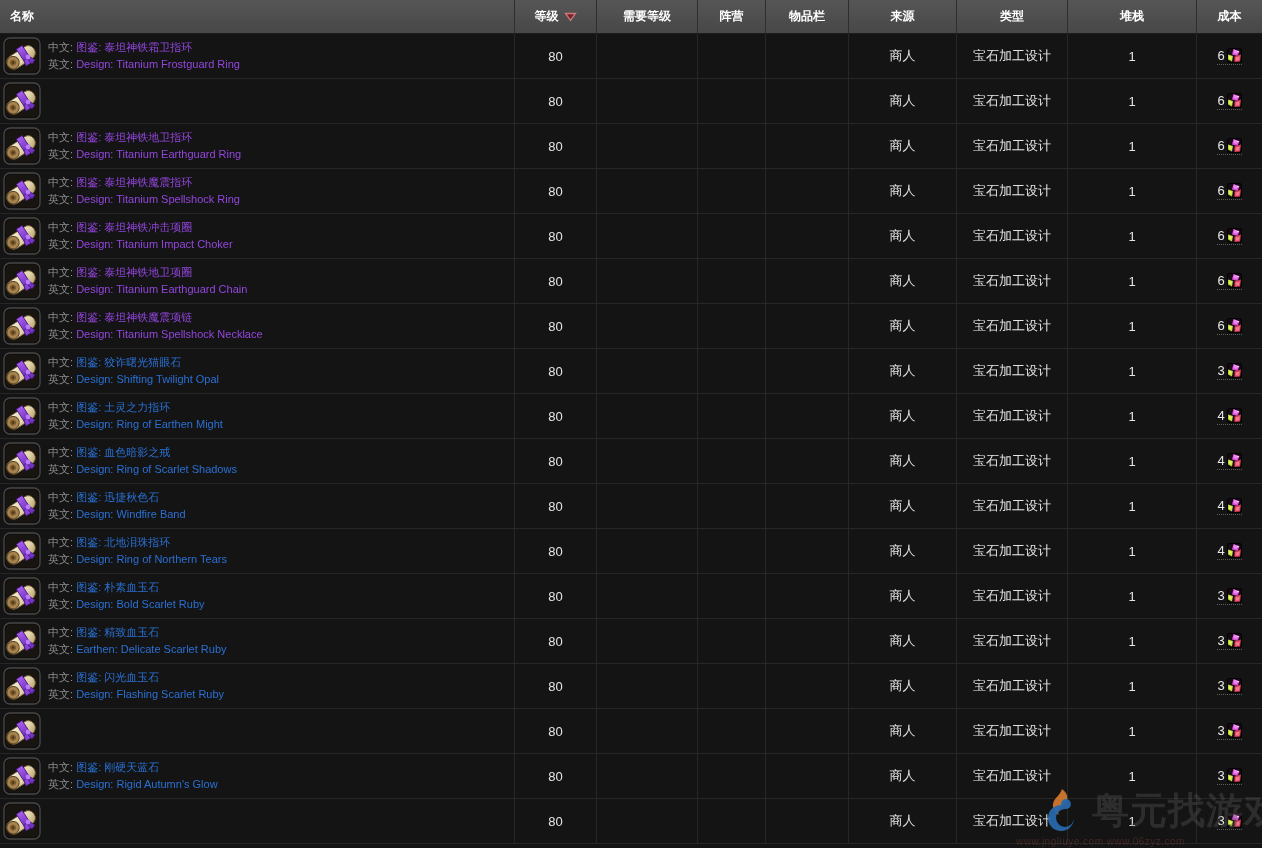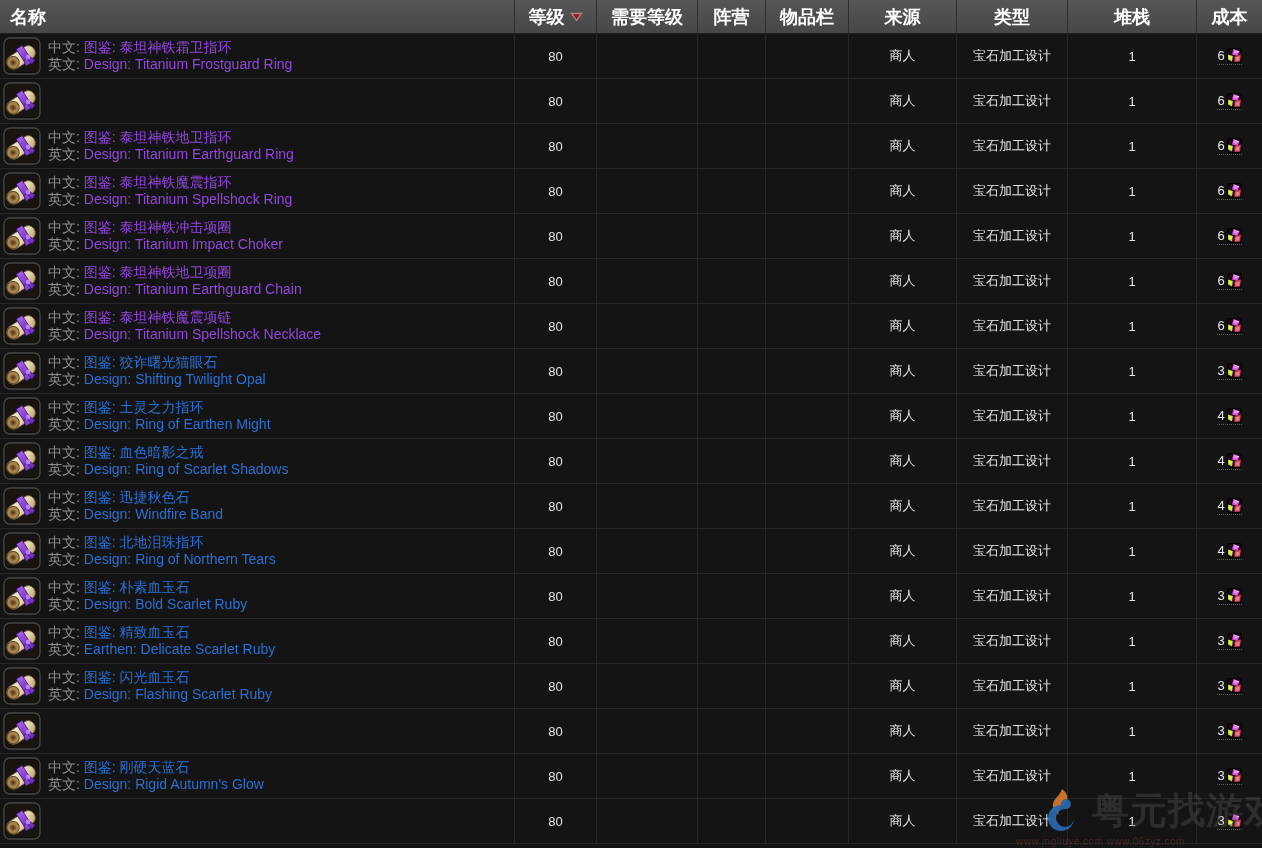--- a/index.html
+++ b/index.html
@@ -13,42 +13,42 @@
     display:grid;
     grid-template-columns:515px 82px 101px 68px 83px 108px 111px 129px 65px;
   }
   .header {
     height:34px;
     background:linear-gradient(#565656,#474747);
     border-bottom:1px solid #1d1d1d;
   }
   .hcell {
     display:flex; align-items:center; justify-content:center;
-    color:#ffffff; font-weight:bold; font-size:18px;
+    color:#ffffff; font-weight:bold; font-size:12px;
     border-right:1px solid #2e2e2e; cursor:pointer;
     gap:5px;
   }
   .hcell:last-child { border-right:none;justify-content:center; }
   .hcell.name-h { justify-content:flex-start; padding-left:10px; }
   .sort-arrow { display:inline-block; line-height:0; }
   .body { }
   .row {
     height:45px;
     border-bottom:1px solid #272727;
   }
   .cell {
     display:flex; align-items:center; justify-content:center;
     border-right:1px solid #272727;
     color:#e4e4e4; font-size:13px;
     overflow:hidden;
   }
   .cell:last-child { border-right:none; }
   .name-cell { justify-content:flex-start; padding-left:3px; }
   .item-icon { width:38px; height:38px; flex:0 0 38px; display:block; cursor:pointer; }
-  .name-lines { display:flex; flex-direction:column; margin-left:7px; line-height:17px; font-size:14px; }
+  .name-lines { display:flex; flex-direction:column; margin-left:7px; line-height:17px; font-size:11px; }
   .lang { color:#8f8f8f; }
   .qlink { text-decoration:none; cursor:pointer; }
   .qlink.epic { color:#9346dd; }
   .qlink.rare { color:#2a70d4; }
   .cost-cell { }
   .cost-wrap {
     display:inline-flex; align-items:center; gap:2px;
     border-bottom:1px dotted #5d5d5d; padding-bottom:1px; cursor:pointer;
     color:#e8e8e8; font-size:13px;
   }

